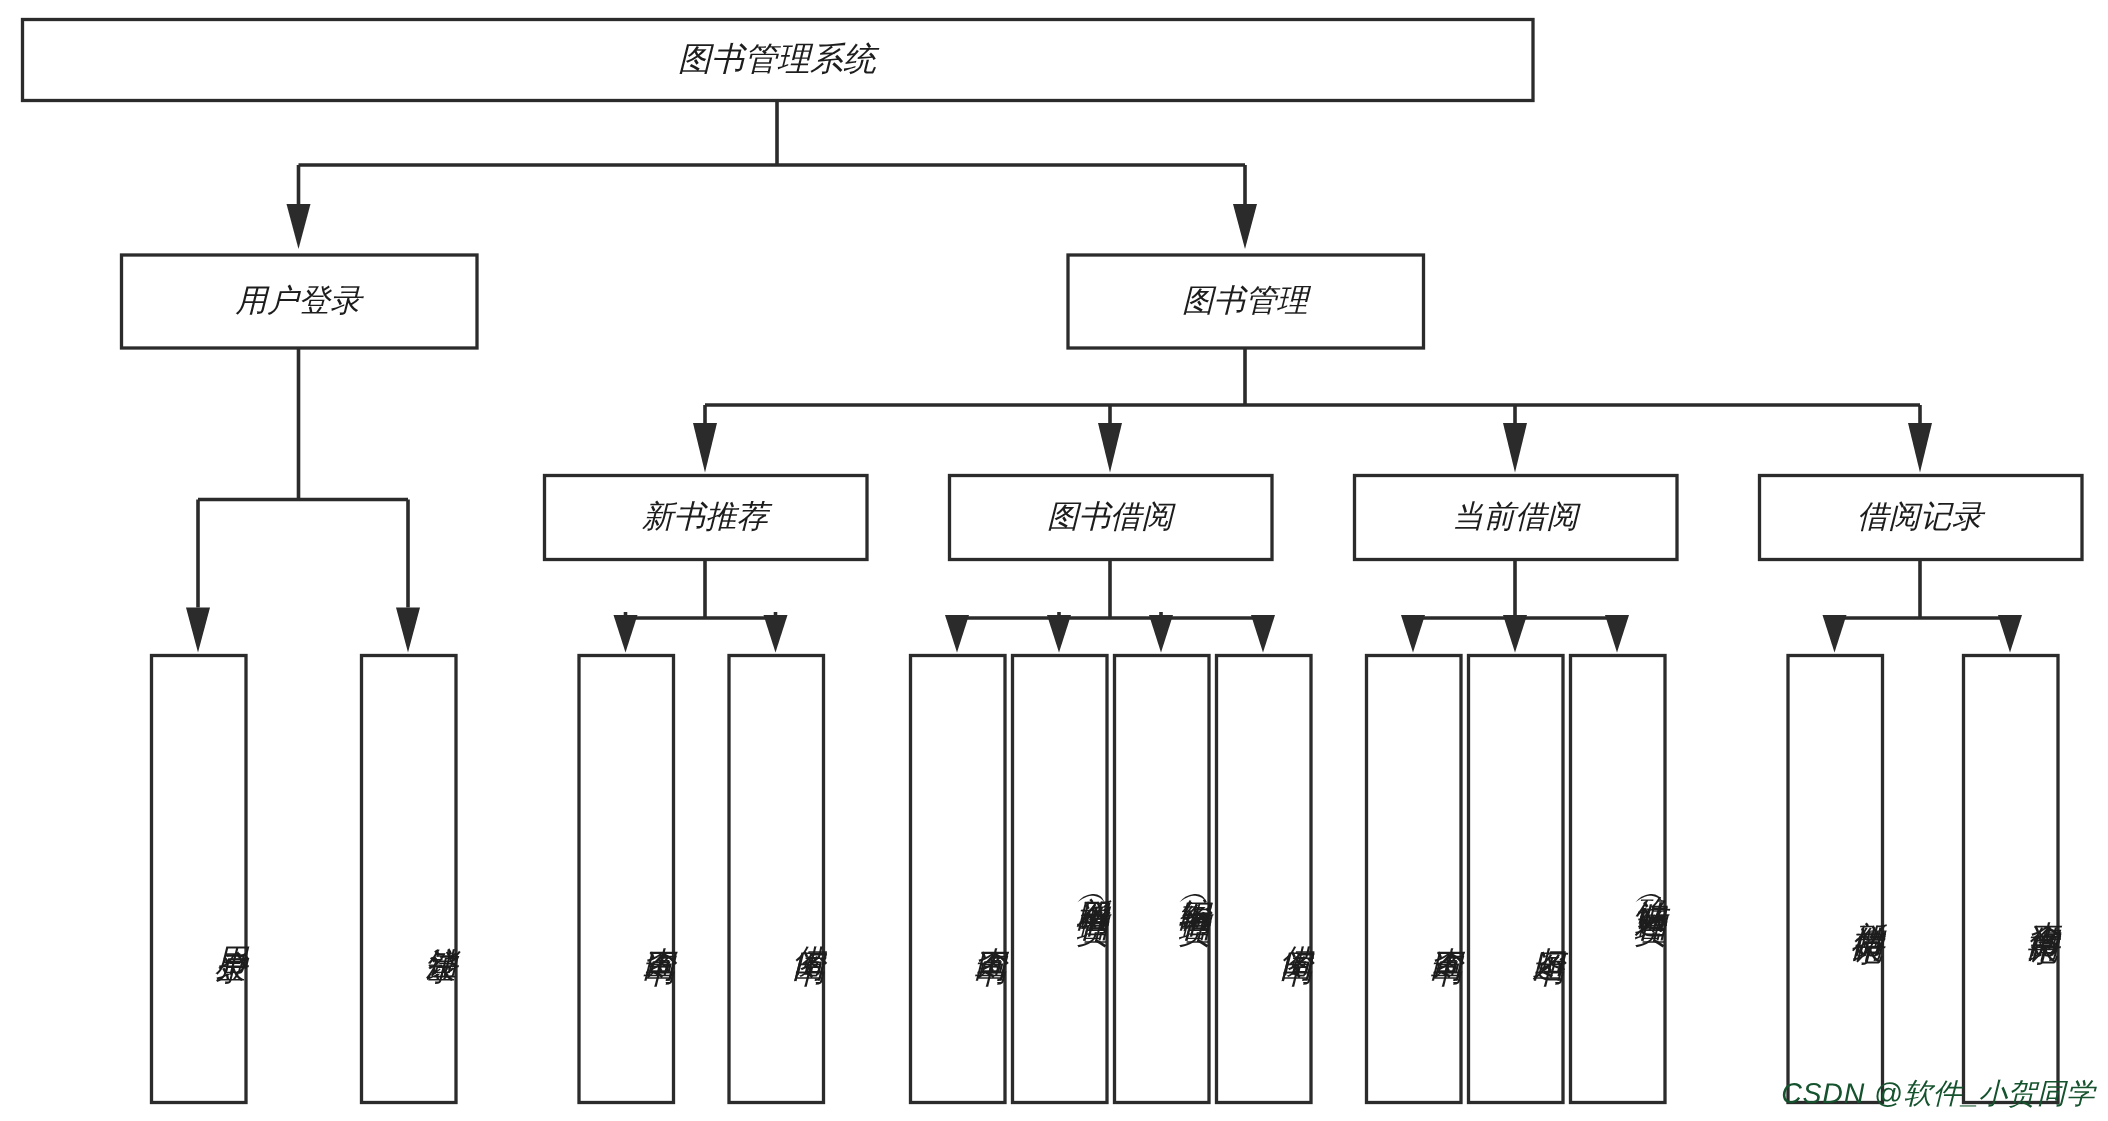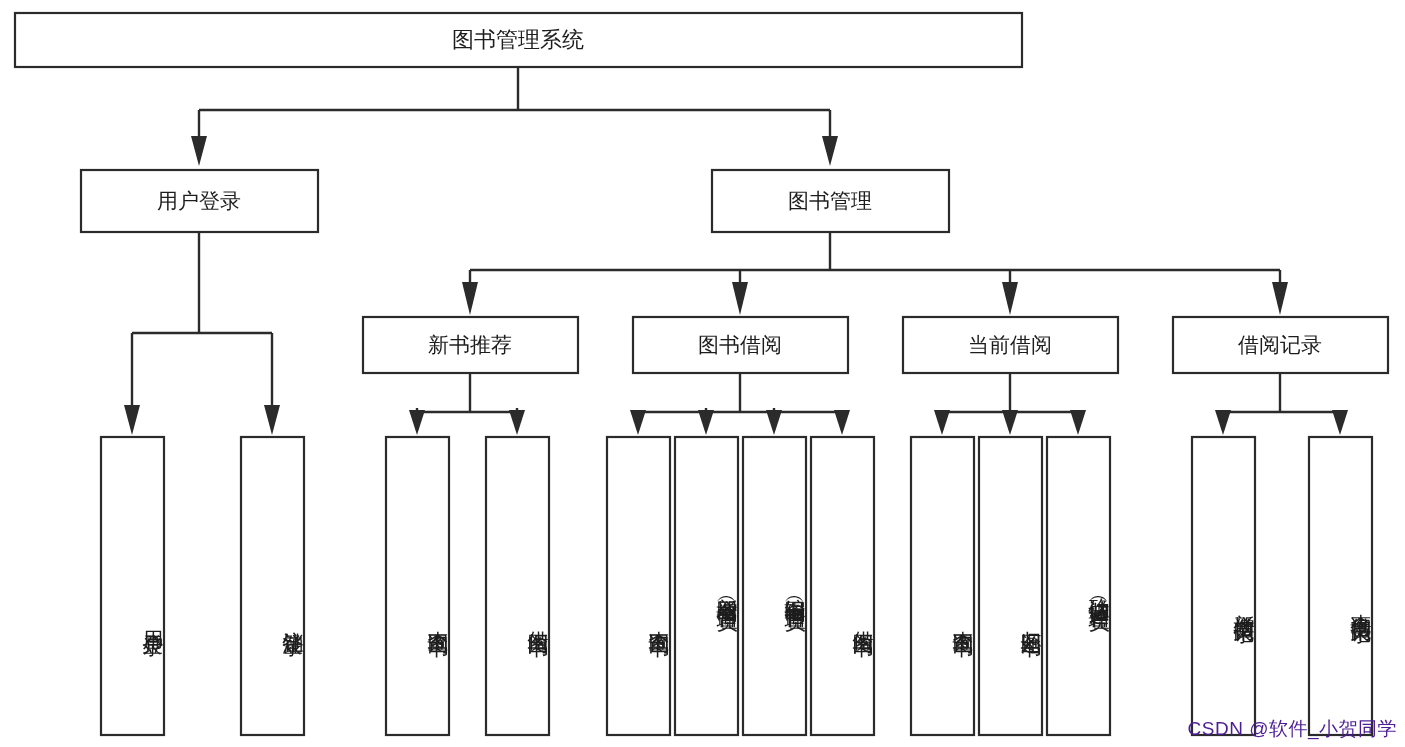--- a/index.html
+++ b/index.html
@@ -12,20 +12,21 @@
     height: 747px;
     font-family: "Liberation Sans", "DejaVu Sans", sans-serif;
     overflow: hidden;
     position: relative;
   }
   #diagram-root {
     position: relative;
     width: 1405px;
     height: 747px;
     background: #ffffff;
+    font-style: italic;
   }
   svg.flow {
     position: absolute;
     top: 0;
     left: 0;
     width: 1405px;
     height: 747px;
     display: block;
   }
   .node-rect {
@@ -73,21 +74,21 @@
     display: flex;
     align-items: flex-start;
     justify-content: center;
   }
   .watermark {
     position: absolute;
     right: 8px;
     bottom: 5px;
     font-family: "Liberation Sans", "DejaVu Sans", sans-serif;
     font-size: 19px;
-    color: #4c1d95;
+    color: #14532d;
     white-space: nowrap;
     letter-spacing: 0.5px;
   }
 </style>
 </head>
 <body>
 
 <div id="diagram-root">
 
   <svg class="flow" viewBox="0 0 1405 747">

